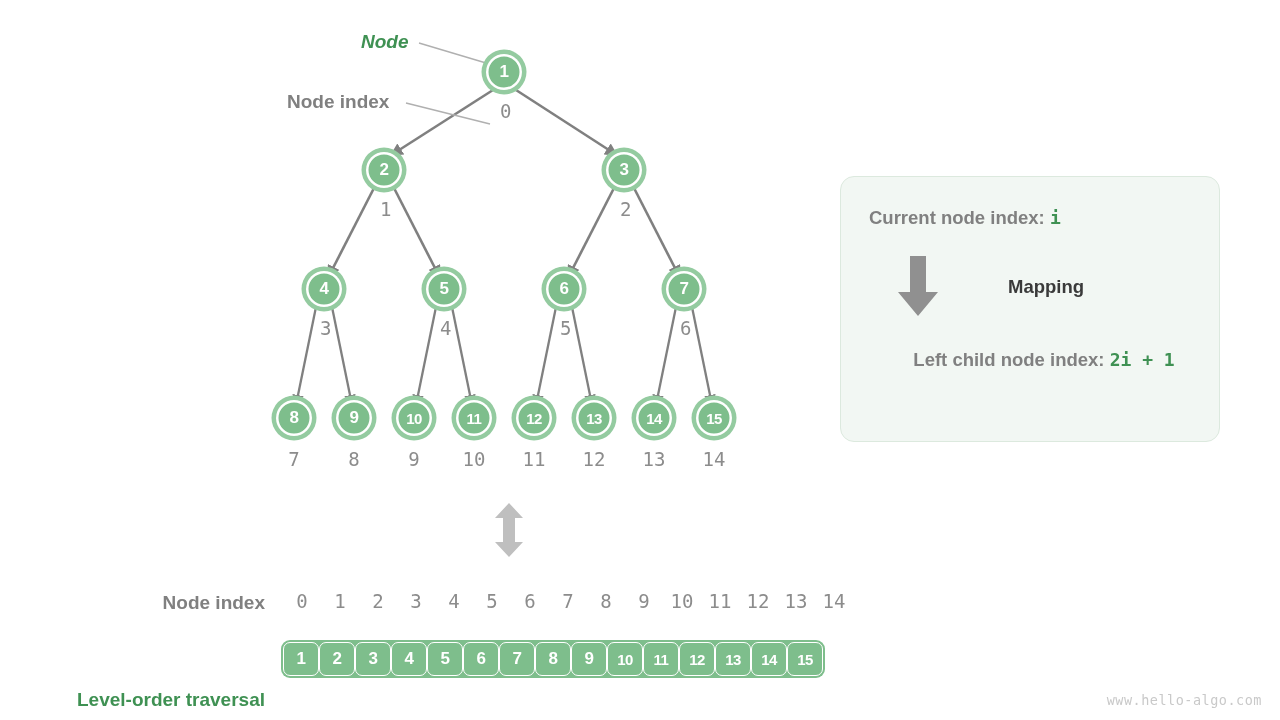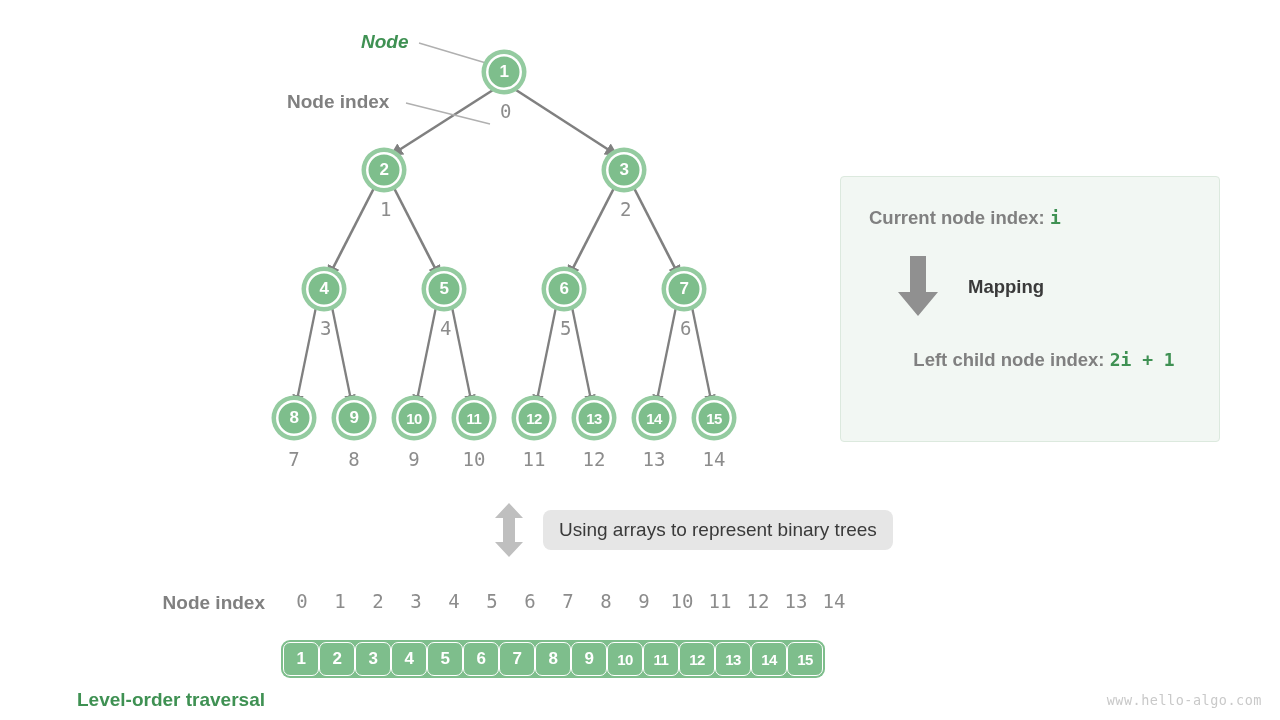--- a/index.html
+++ b/index.html
@@ -79,41 +79,42 @@
   
   .infobox {
     position: absolute;
     left: 840px;
     top: 176px;
     width: 380px;
     height: 266px;
     box-sizing: border-box;
     background: #F2F7F3;
     border: 1.5px solid #DCE9DE;
-    border-radius: 4px;
+    border-radius: 14px;
     padding: 30px 0 0 28px;
   }
   .info-line {
     color: #808080;
     font-size: 18.5px;
     font-weight: bold;
     white-space: nowrap;
   }
   .info-line .val {
     color: #3F9153;
     font-family: "DejaVu Sans Mono", monospace;
     font-weight: bold;
     font-size: 18px;
   }
   .map-row {
     display: flex;
     align-items: center;
     margin-top: 26px;
     margin-bottom: 30px;
     height: 64px;
+    gap: 40px;
   }
   .down-arrow {
     width: 44px;
     height: 62px;
     margin-left: 27px;
     margin-right: 28px;
     flex: 0 0 auto;
   }
   .map-label {
     color: #3a3a3a;
@@ -300,23 +301,20 @@
     </div>
 
     <div class="info-line second">
       <span>Left child node index: </span><span class="val">2i + 1</span>
     </div>
   </div>
 
   <svg class="mid-arrow" viewBox="0 0 32 54">
     <path d="M16,0 L30,15 H22 V39 H30 L16,54 L2,39 H10 V15 H2 Z" fill="#BFBFBF"></path>
   </svg>
-  <div class="pill">
-    <span>Using arrays to represent binary trees</span>
-  </div>
 
   <div class="row-label label-index">Node index</div>
   <div class="row-label label-traversal">Level-order traversal</div>
 
   <div class="idx-row" id="idx-row">
       <div class="idx-cell">0</div>
       <div class="idx-cell">1</div>
       <div class="idx-cell">2</div>
       <div class="idx-cell">3</div>
       <div class="idx-cell">4</div>

